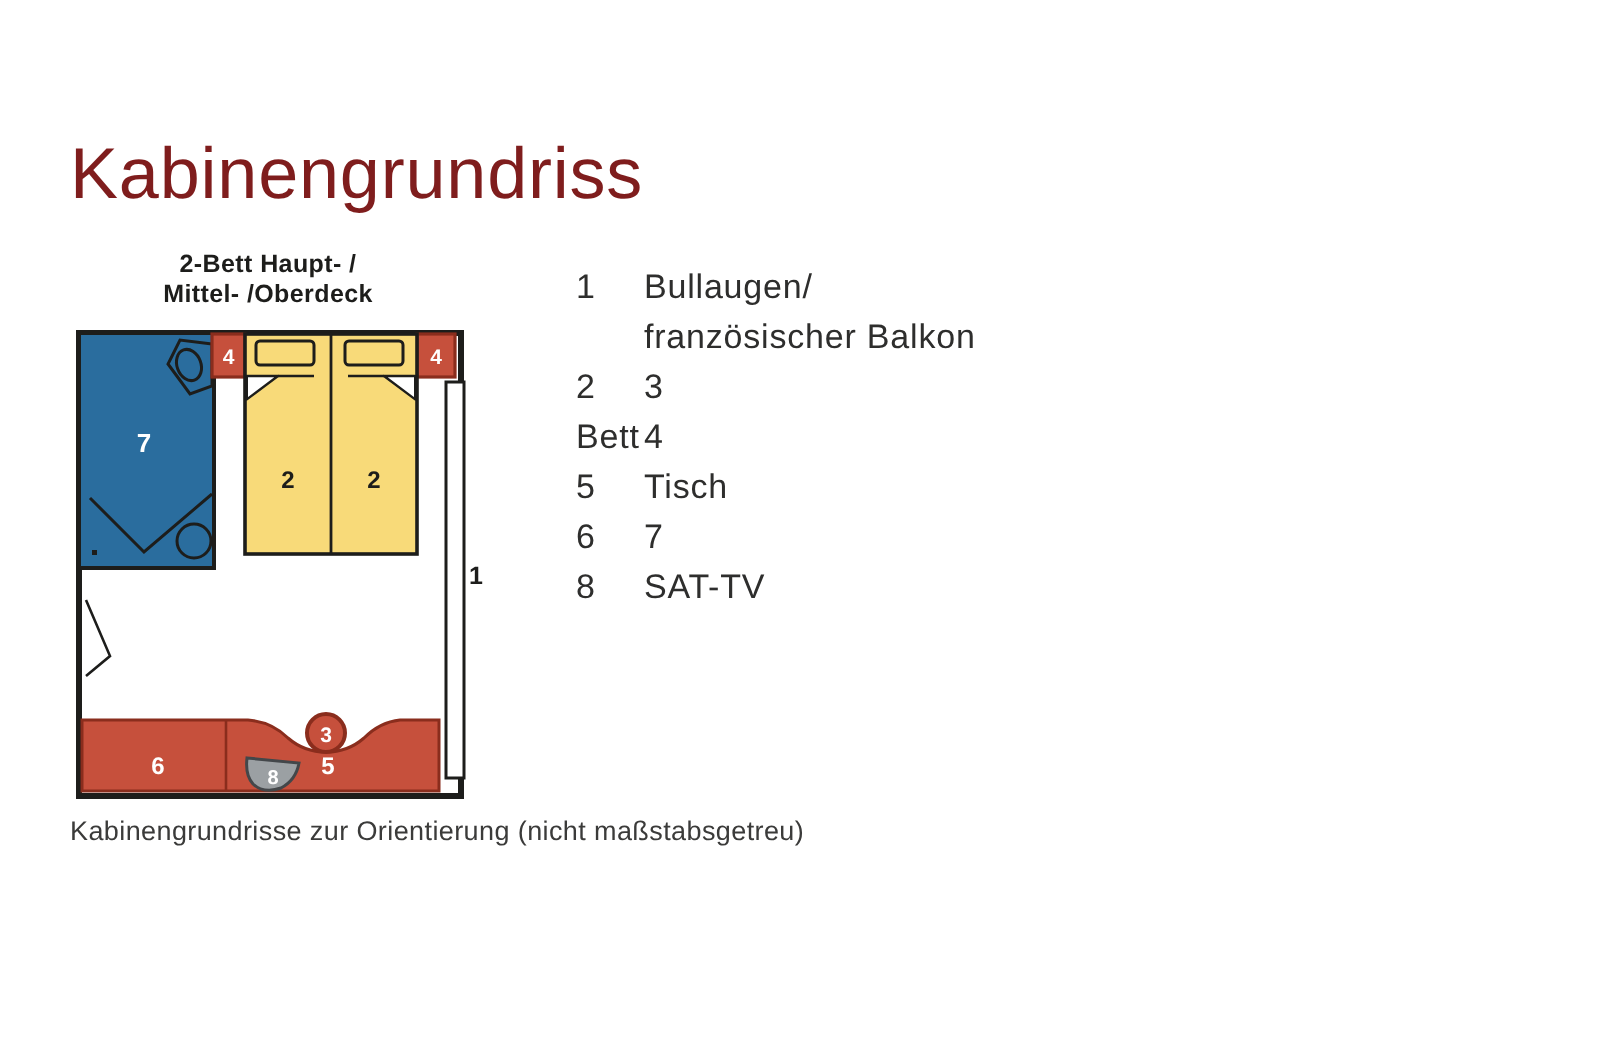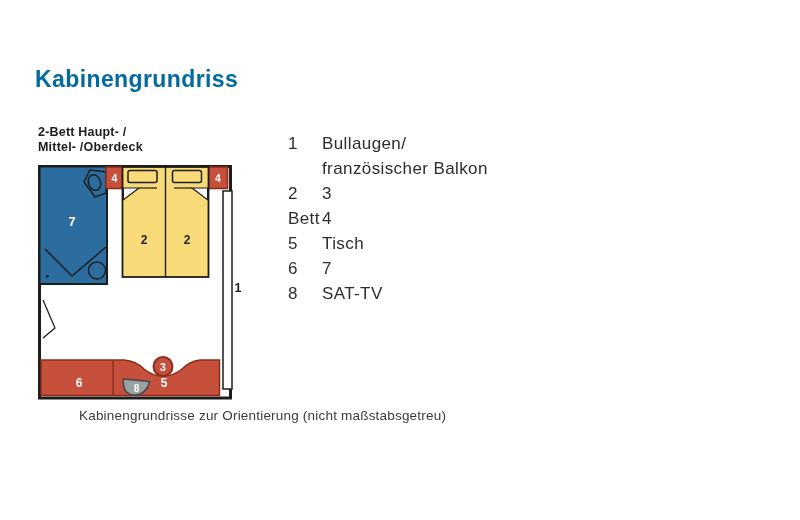--- a/index.html
+++ b/index.html
@@ -3,37 +3,37 @@
 <meta charset="utf-8">
 <style>
   * { margin:0; padding:0; box-sizing:border-box; }
   html,body { width:800px; height:520px; }
   body {
     position:relative; width:800px; height:520px; background:#ffffff;
     font-family:"Liberation Sans", sans-serif; color:#1d1d1b; overflow:hidden;
   }
   .page-title {
     position:absolute; left:35px; top:66px;
-    font-size:23px; font-weight:bold; letter-spacing:0.4px; color:#0369a1;
+    font-size:36px; font-weight:normal; letter-spacing:0.4px; color:#7f1d1d;
   }
   .plan-subtitle {
     position:absolute; left:38px; top:125px; width:192px;
-    text-align:left; font-size:12.5px; font-weight:bold; line-height:15px;
+    text-align:center; font-size:12.5px; font-weight:bold; line-height:15px;
     color:#1d1d1b; letter-spacing:0.2px;
   }
   .plan-svg { position:absolute; left:36px; top:163px; }
   .legend {
     position:absolute; left:288px; top:131px; width:270px;
     display:grid; grid-template-columns:34px 1fr;
     font-size:17px; line-height:25px; color:#2e2e2d; letter-spacing:0.4px;
   }
   .legend .llabel { white-space:pre-line; }
   .footer-note {
     position:absolute; left:35px; top:408px;
-    font-size:13.5px; color:#3b3b3a; letter-spacing:0.2px;margin-left:44px;
+    font-size:13.5px; color:#3b3b3a; letter-spacing:0.2px;
   }
   svg text {
     font-family:"Liberation Sans", sans-serif; font-weight:bold;
   }
   .num-white { fill:#ffffff; }
   .num-dark { fill:#1d1d1b; }
 </style>
 </head>
 <body>
 

